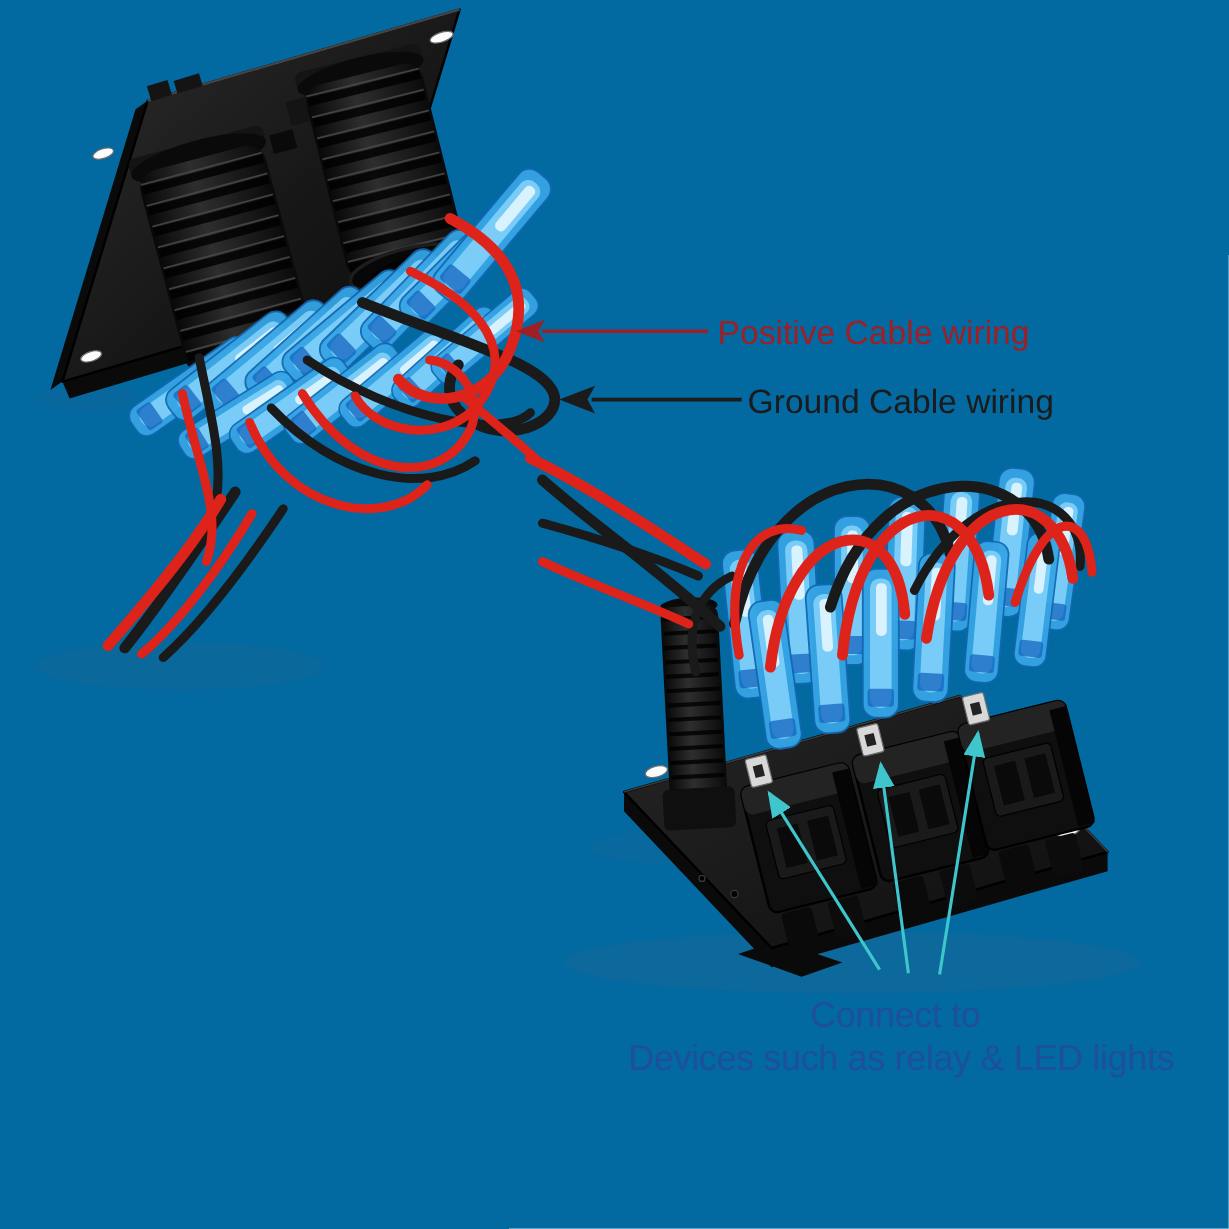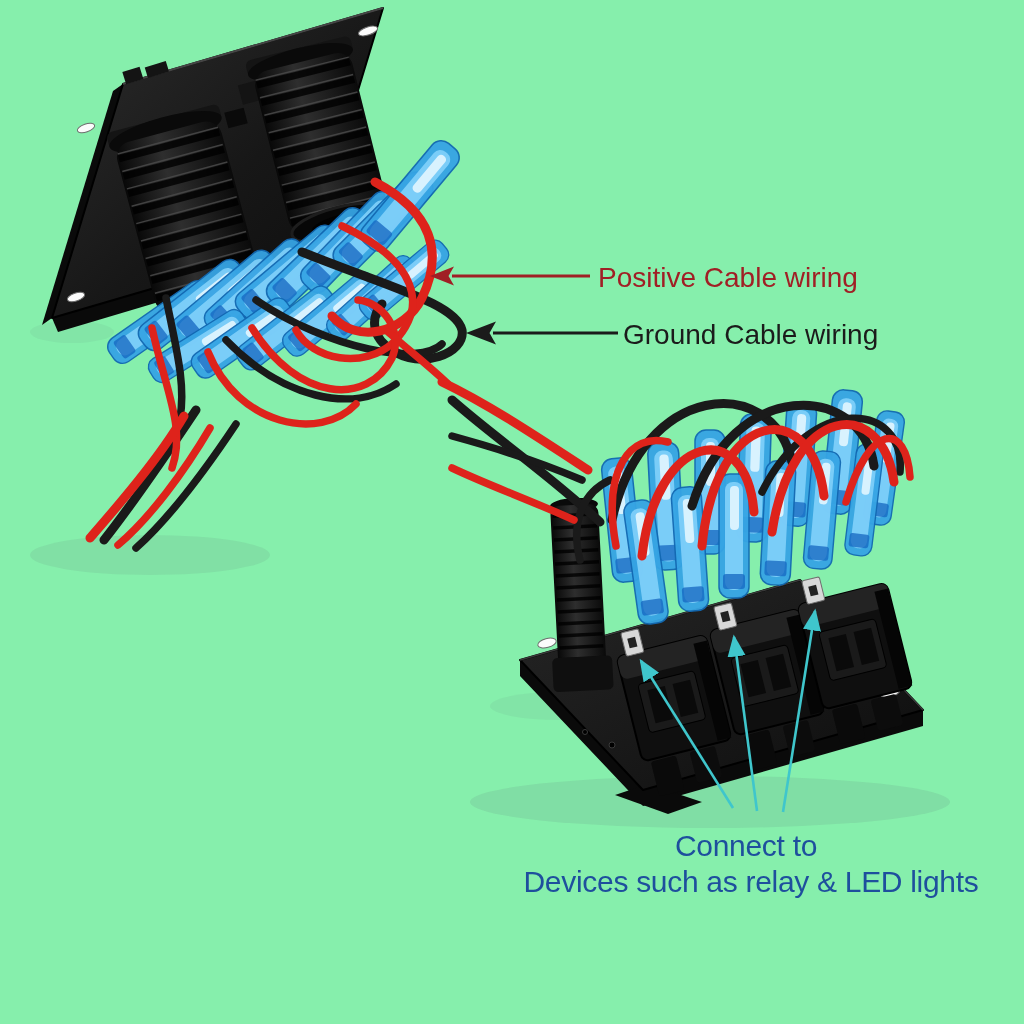--- a/index.html
+++ b/index.html
@@ -1,16 +1,16 @@
 <!DOCTYPE html>
 <html style="--wire-red: #de231b; --wire-black: #1a1a1a; --connector-blue: #36a4e4; --connector-core: #86d4fb; --connector-edge: #1268b2; --panel-dark: #111111; --metal: #d8d8d8; --shadow: #5b6470; --arrow-cyan: #3fc6cc; --text-red: #a01f25; --text-black: #1b1b1b; --text-blue: #1e4f9d;"><head>
 <meta charset="utf-8">
 <style>
   html,body{margin:0;padding:0;background:#ffffff;}
-  .stage{position:relative;width:1024px;height:1024px;background:#86efac;overflow:hidden;
+  .stage{position:relative;width:1024px;height:1024px;background:#0369a1;overflow:hidden;
          font-family:"Liberation Sans","DejaVu Sans",sans-serif;}
   svg{display:block;}
   text{font-family:"Liberation Sans","DejaVu Sans",sans-serif;}
 
   .t-red  {fill:var(--text-red);  font-size:28px;}
   .t-black{fill:var(--text-black);font-size:28px;}
   .t-blue {fill:var(--text-blue); font-size:30px; letter-spacing:-0.3px;}
 
   .ann-red  {stroke:var(--text-red);  stroke-width:3;}
   .ann-black{stroke:var(--text-black);stroke-width:3.2;}

